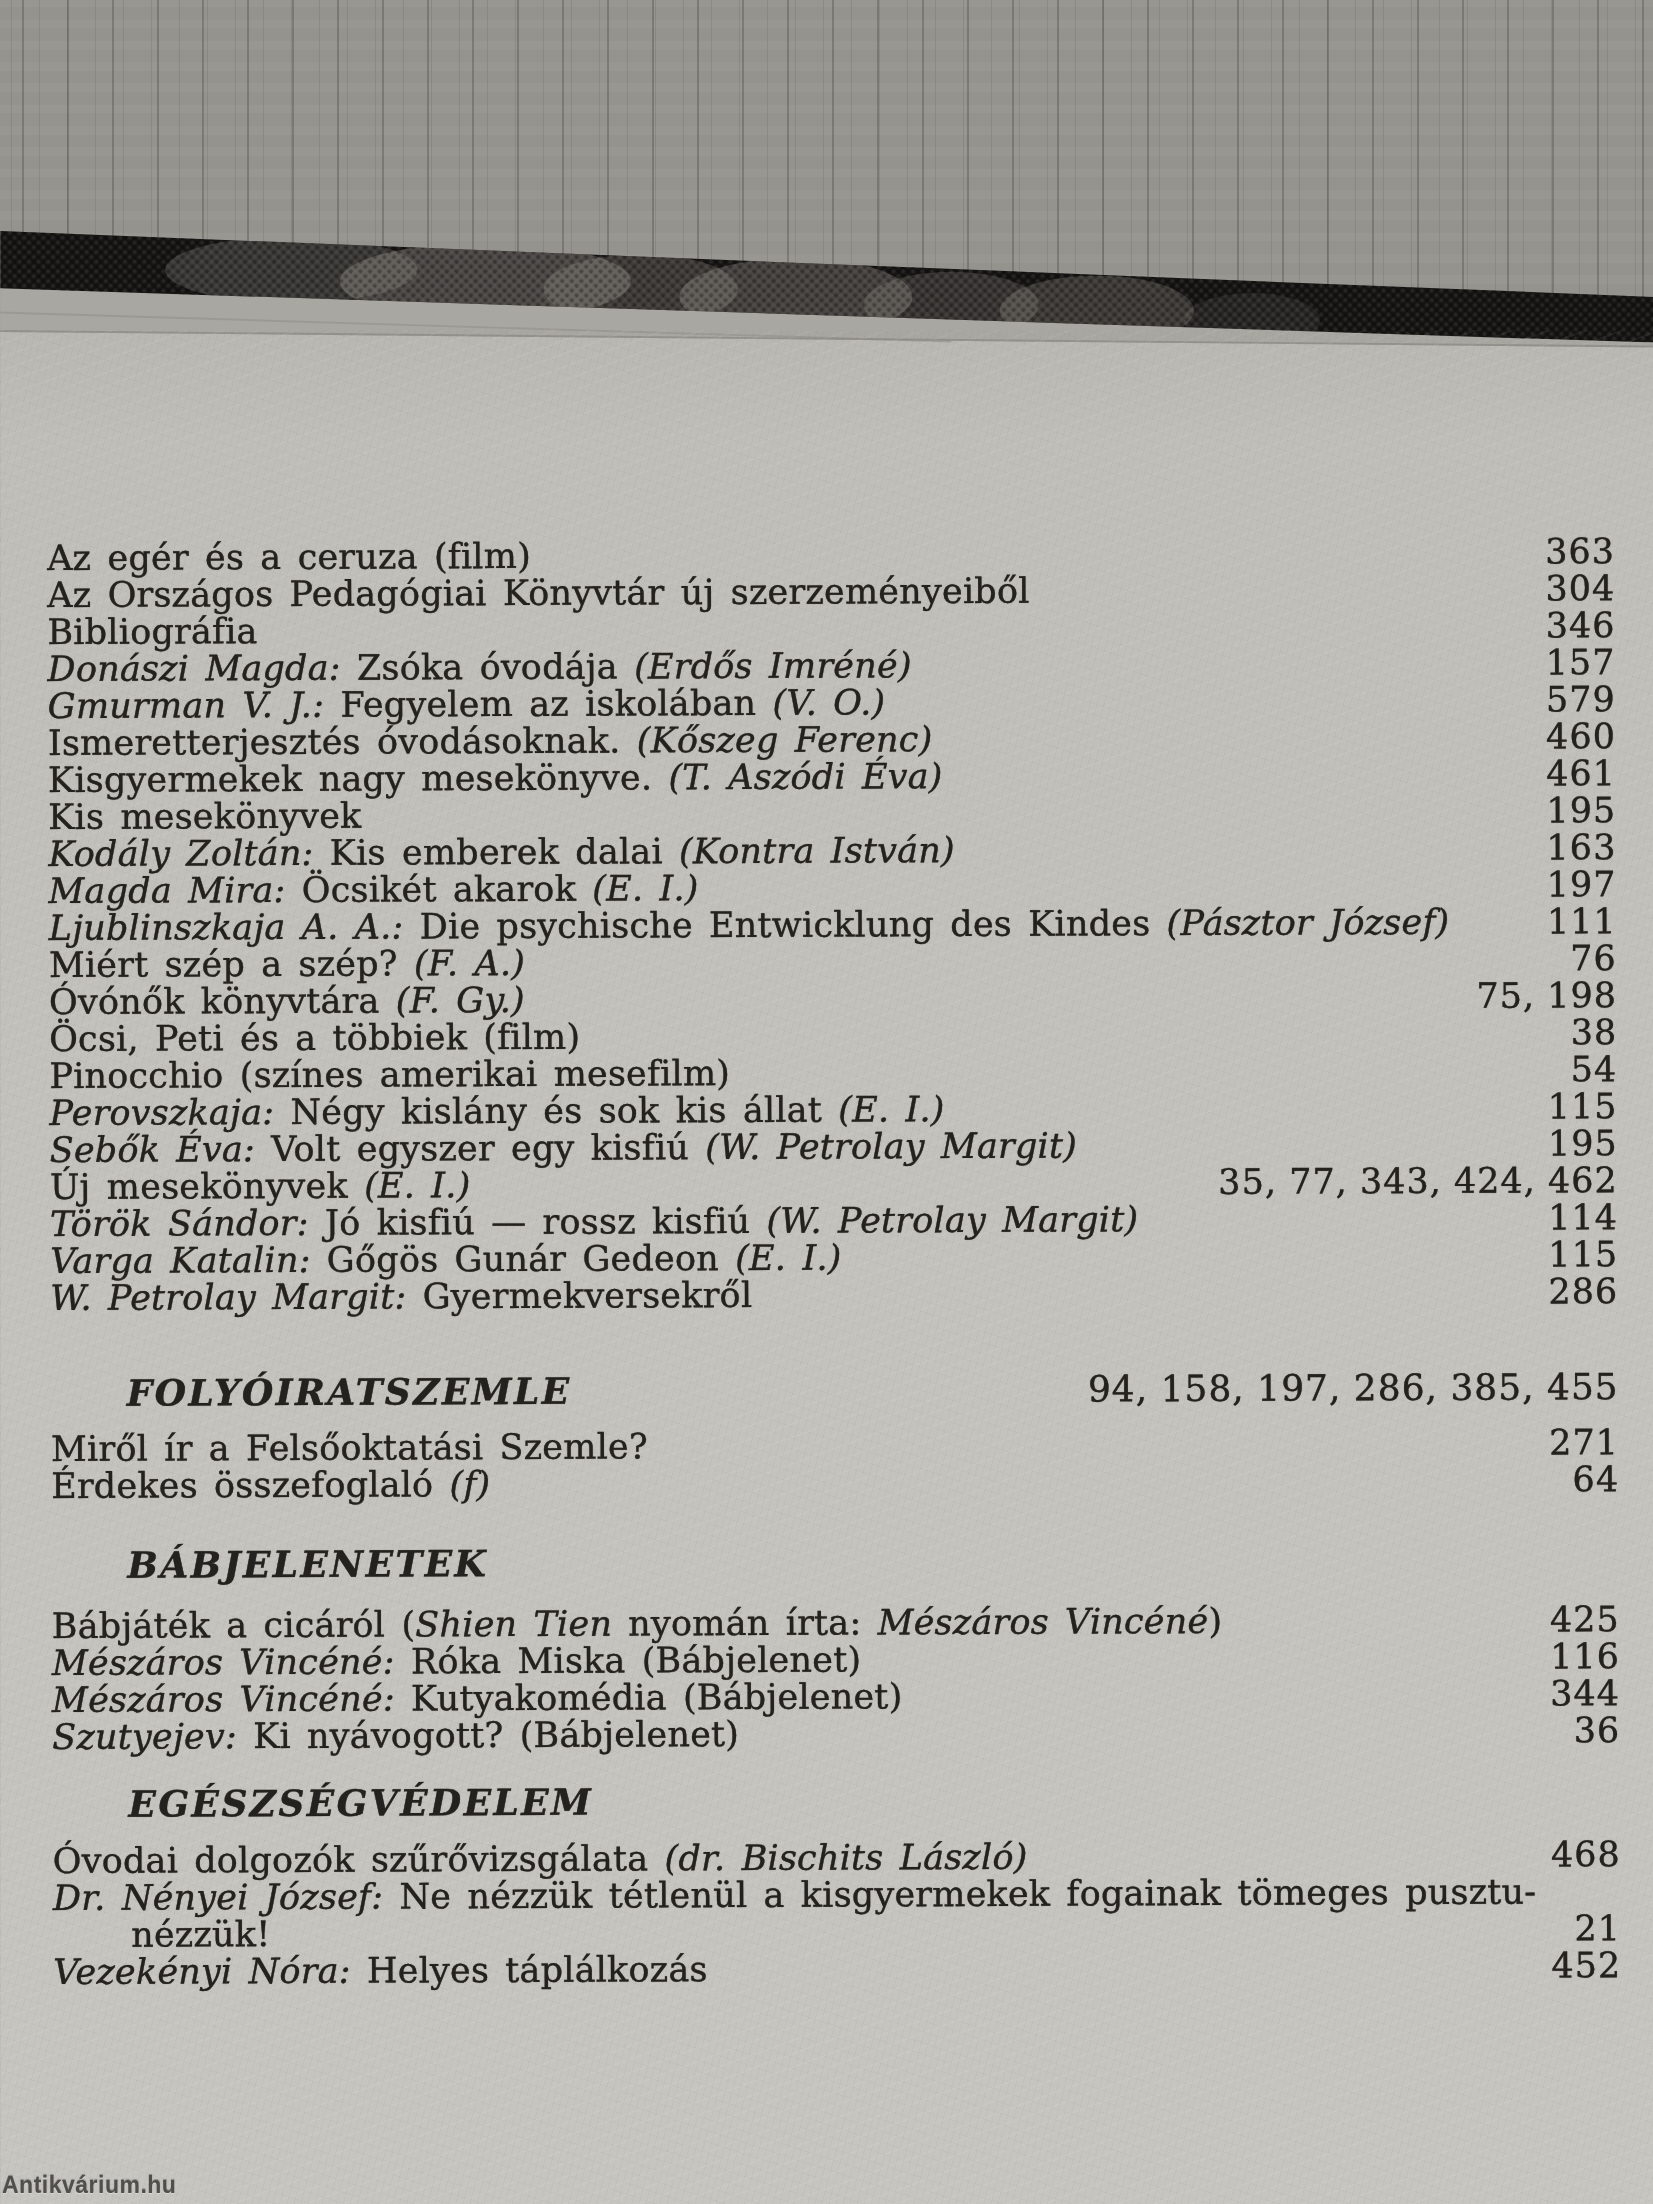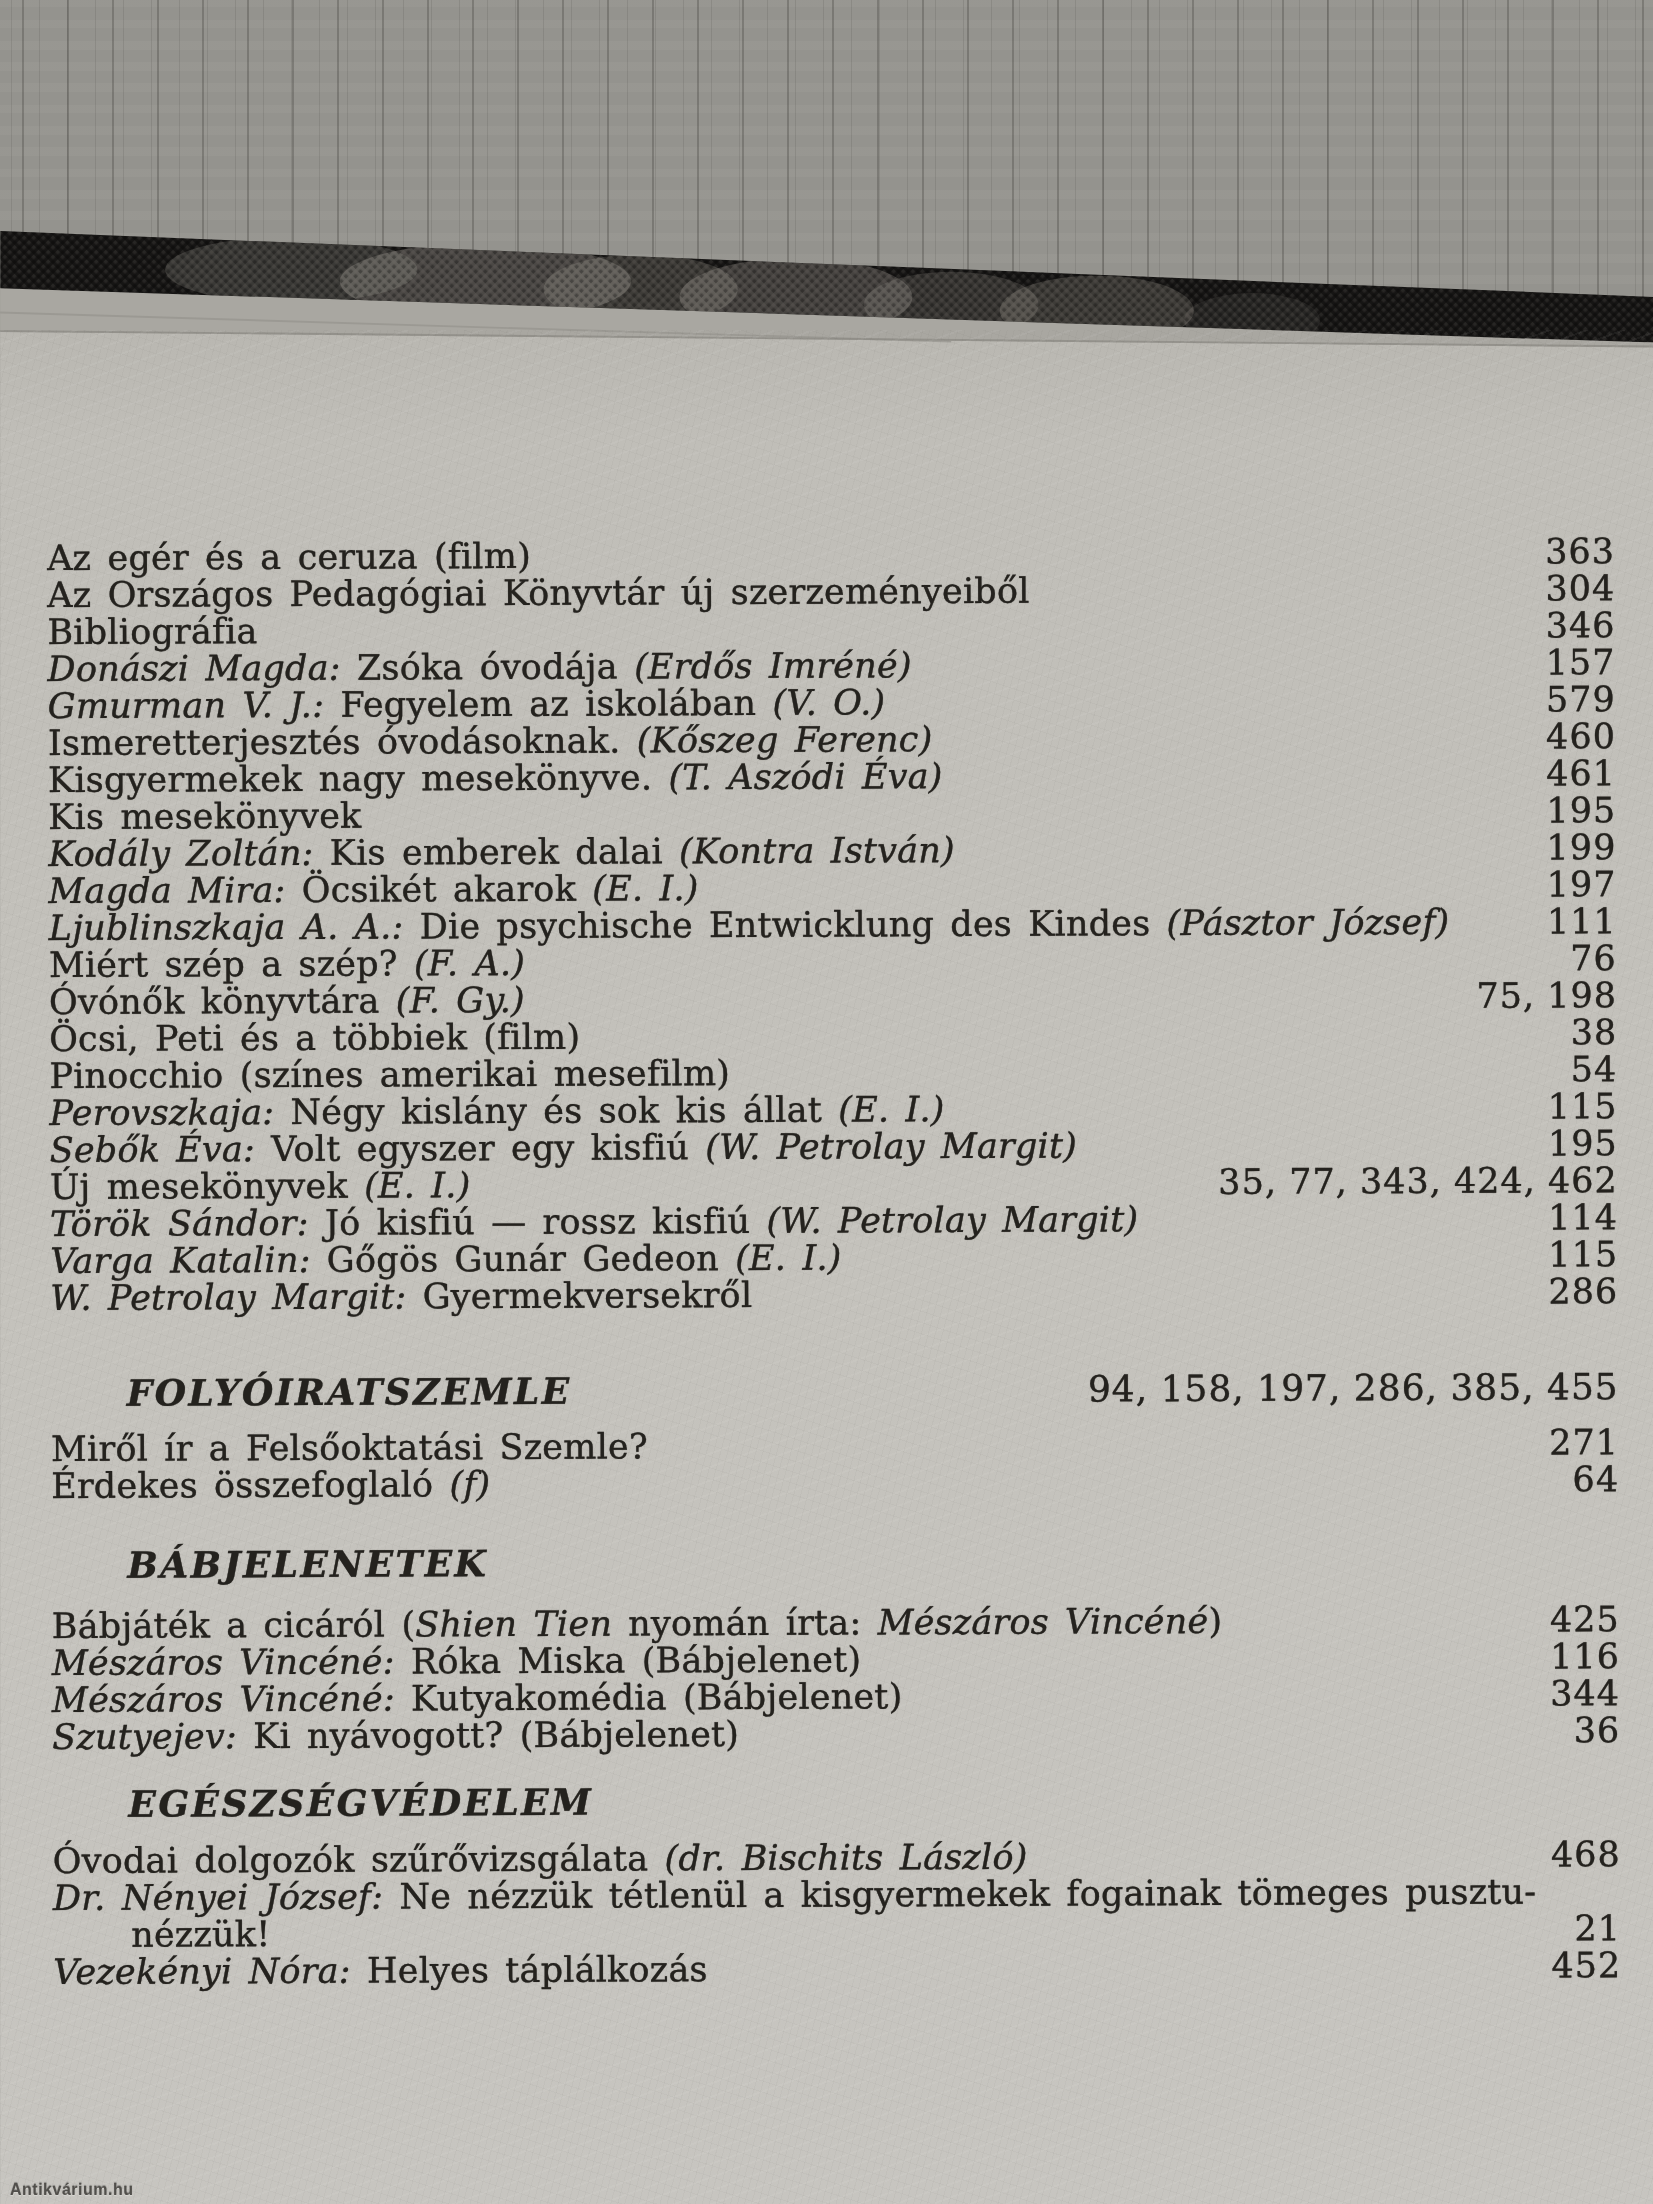--- a/index.html
+++ b/index.html
@@ -40,23 +40,23 @@
   .ind .txt{padding-left:78px;}
   .hdr{
     display:flex;align-items:baseline;height:39px;line-height:39px;
     padding-left:76px;font-style:italic;font-weight:600;letter-spacing:2.4px;font-size:36px;
   }
   .hdr .pg{font-style:normal;font-weight:400;letter-spacing:1px;}
   .sec:nth-child(2) .hdr{margin-top:57px;margin-bottom:17.5px;}
   .sec:nth-child(3) .hdr{margin-top:41px;margin-bottom:23px;}
   .sec:nth-child(4) .hdr{margin-top:29px;margin-bottom:19.4px;}
   .watermark{
-    position:absolute;left:10px;bottom:5.8px;
+    position:absolute;left:2px;bottom:5.8px;
     font-family:"Liberation Sans","DejaVu Sans",sans-serif;
-    font-weight:bold;font-size:16px;letter-spacing:0.5px;color:#514f4b;
+    font-weight:bold;font-size:23px;letter-spacing:0.5px;color:#514f4b;
     text-shadow:0 1px 1px rgba(242,242,237,.45), 0 -1px 1px rgba(18,18,16,.35);
   }
 </style>
 </head>
 <body>
 
 <div class="fabric"></div>
 
 <svg class="scene" width="1654" height="2205" viewBox="0 0 1704 2272">
   <defs>
@@ -126,21 +126,21 @@
       <div class="row">
         <span class="txt"><span>Kisgyermekek nagy mesekönyve. </span><span class="it">(T. Aszódi Éva)</span></span>
         <span class="pg">461</span>
       </div>
       <div class="row">
         <span class="txt"><span>Kis mesekönyvek</span></span>
         <span class="pg">195</span>
       </div>
       <div class="row">
         <span class="txt"><span class="it">Kodály Zoltán:</span><span> Kis emberek dalai </span><span class="it">(Kontra István)</span></span>
-        <span class="pg">199</span>
+        <span class="pg">163</span>
       </div>
       <div class="row">
         <span class="txt"><span class="it">Magda Mira:</span><span> Öcsikét akarok </span><span class="it">(E. I.)</span></span>
         <span class="pg">197</span>
       </div>
       <div class="row">
         <span class="txt"><span class="it">Ljublinszkaja A. A.:</span><span> Die psychische Entwicklung des Kindes </span><span class="it">(Pásztor József)</span></span>
         <span class="pg">111</span>
       </div>
       <div class="row">

